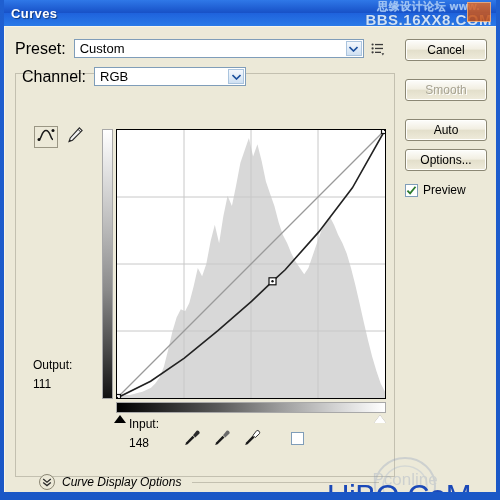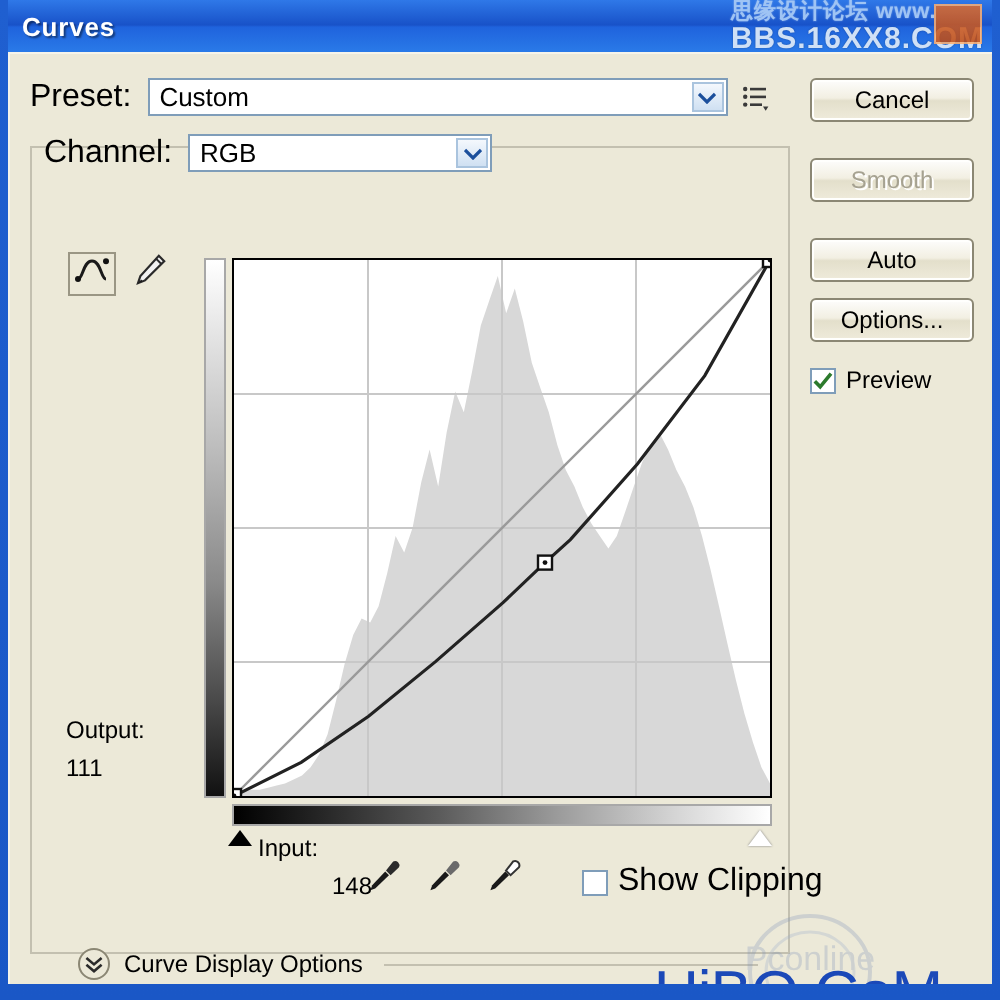--- a/index.html
+++ b/index.html
@@ -34,21 +34,21 @@
   .title-text {
     color: #ffffff;
     font-size: 13px;
     font-weight: bold;
     letter-spacing: .4px;
     text-shadow: 1px 1px 1px rgba(0,0,0,.45);
   }
   .wm-title {
     position: absolute;
     right: 4px; top: 1px;
-    display: flex; flex-direction: column; align-items: flex-start;
+    display: flex; flex-direction: column; align-items: center;
     line-height: 1.05;
     pointer-events: none;
   }
   .wm-a {
     font-size: 11px; color: #9fc4f4; font-weight: bold;
     letter-spacing: .5px; white-space: nowrap;
     text-shadow: 0 0 1px rgba(255,255,255,.4);
   }
   .wm-b {
     font-size: 15px; color: #cfe0f6; font-weight: bold;
@@ -175,21 +175,21 @@
     border-right: 6px solid transparent;
     border-bottom: 8px solid #ffffff;
     filter: drop-shadow(0 0 0.6px #7b7b7b);
   }
 
   
   .readout { position: absolute; font-size: 12px; color: #000; }
   #output-label { left: 28px; top: 331px; }
   #output-value { left: 28px; top: 350px; }
   #input-label  { left: 124px; top: 390px; }
-  #input-value  { left: 124px; top: 409px; margin-left: 37px; }
+  #input-value  { left: 124px; top: 409px; }
 
   
   .droppers {
     position: absolute; left: 178px; top: 402px;
     display: flex; align-items: center; gap: 12px;
   }
   .dropper { width: 18px; height: 18px; }
   .clip-row {
     position: absolute; left: 286px; top: 405px;
     display: flex; align-items: center; gap: 5px;
@@ -206,21 +206,21 @@
     position: absolute; left: 34px; top: 447px;
     display: flex; align-items: center; gap: 7px;
     width: 340px;
   }
   .cdo-toggle {
     width: 16px; height: 16px; border-radius: 50%;
     background: #ece9d8;
     border: 1px solid #8b8774;
     display: flex; align-items: center; justify-content: center;
   }
-  .cdo-label { font-size: 12px; color: #000; white-space: nowrap; }
+  .cdo-label { font-size: 12px; color: #000; white-space: nowrap; font-style: italic; }
   .cdo-rule { flex: 1; height: 1px; background: #c3c0b0; margin-left: 4px; }
 
   
   .btn-col {
     position: absolute; left: 400px; top: 12px;
     width: 82px;
     display: flex; flex-direction: column;
   }
   .btn {
     height: 22px;
@@ -392,21 +392,20 @@
         <span class="dropper">
           <svg width="18" height="18" viewBox="0 0 18 18">
             <path d="M13.6 1.7 a2.2 2.2 0 0 1 2.9 2.9 L12.3 8.6 l-2.3-2.3 Z" fill="#ffffff" stroke="#333" stroke-width="1"></path>
             <path d="M9.6 6.7 L11.5 8.6 L4.6 15.2 L2.2 16.1 L3.1 13.6 Z" fill="#1a1a1a"></path>
           </svg>
         </span>
       </div>
 
       <div class="clip-row">
         <span class="cbox"></span>
-        <span class="lbl">Show Clipping</span>
       </div>
 
       <div class="cdo">
         <span class="cdo-toggle">
           <svg width="10" height="10" viewBox="0 0 10 10">
             <path d="M1.2 2 L5 5.2 L8.8 2" fill="none" stroke="#2a2a2a" stroke-width="1.3"></path>
             <path d="M1.2 5.4 L5 8.6 L8.8 5.4" fill="none" stroke="#2a2a2a" stroke-width="1.3"></path>
           </svg>
         </span>
         <span class="cdo-label">Curve Display Options</span>

